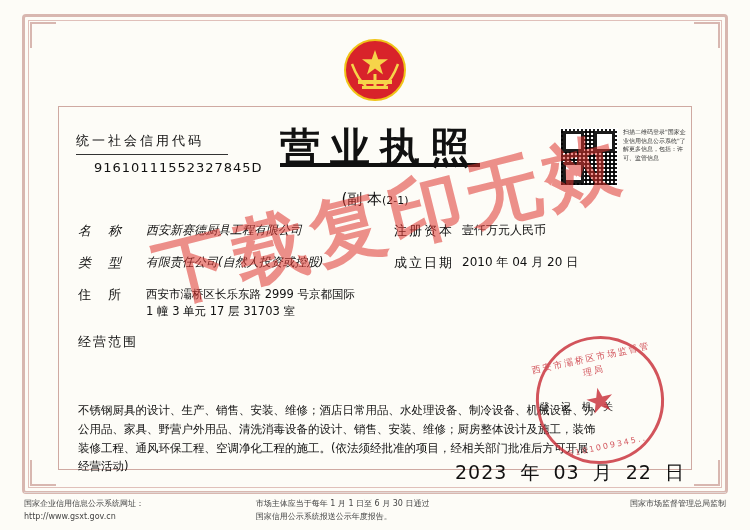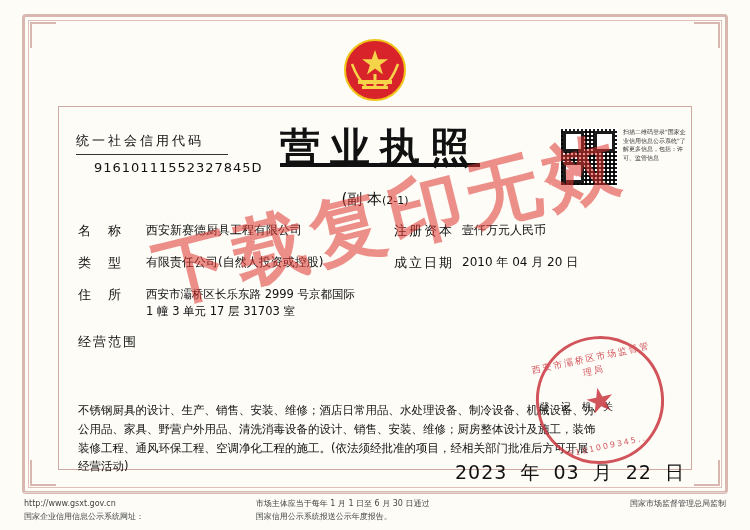--- a/index.html
+++ b/index.html
@@ -169,21 +169,21 @@
     left: 78px;
     top: 222px;
     width: 600px;
     font-family: "DejaVu Sans", sans-serif;
     color: #111;
   }
   .row {
     display: flex;
     margin-bottom: 14px;
   }
-  .col-l { width: 316px; display: flex; }
+  .col-l { width: 316px; display: flex; font-style: italic; }
   .col-r { width: 284px; display: flex; }
   .lbl {
     font-size: 13px;
     width: 68px;
     flex: 0 0 68px;
     letter-spacing: 2px;
     color: #111;
   }
   .val {
     font-size: 12px;
@@ -389,22 +389,22 @@
   <div class="seal">
     <div class="seal-text-top">西安市灞桥区市场监督管理局</div>
     <div class="seal-star">★</div>
     <div class="seal-text-bottom">6101009345...</div>
   </div>
 
   <div class="watermark">下载复印无效</div>
 
   <div class="footer">
     <div class="f-left">
+      <div>国家企业信用信息公示系统网址：</div>
       <div>http://www.gsxt.gov.cn</div>
-      <div>国家企业信用信息公示系统网址：</div>
     </div>
     <div class="f-mid">
       <div>市场主体应当于每年 1 月 1 日至 6 月 30 日通过</div>
       <div>国家信用公示系统报送公示年度报告。</div>
     </div>
     <div class="f-right">
       <div>国家市场监督管理总局监制</div>
     </div>
   </div>
 

